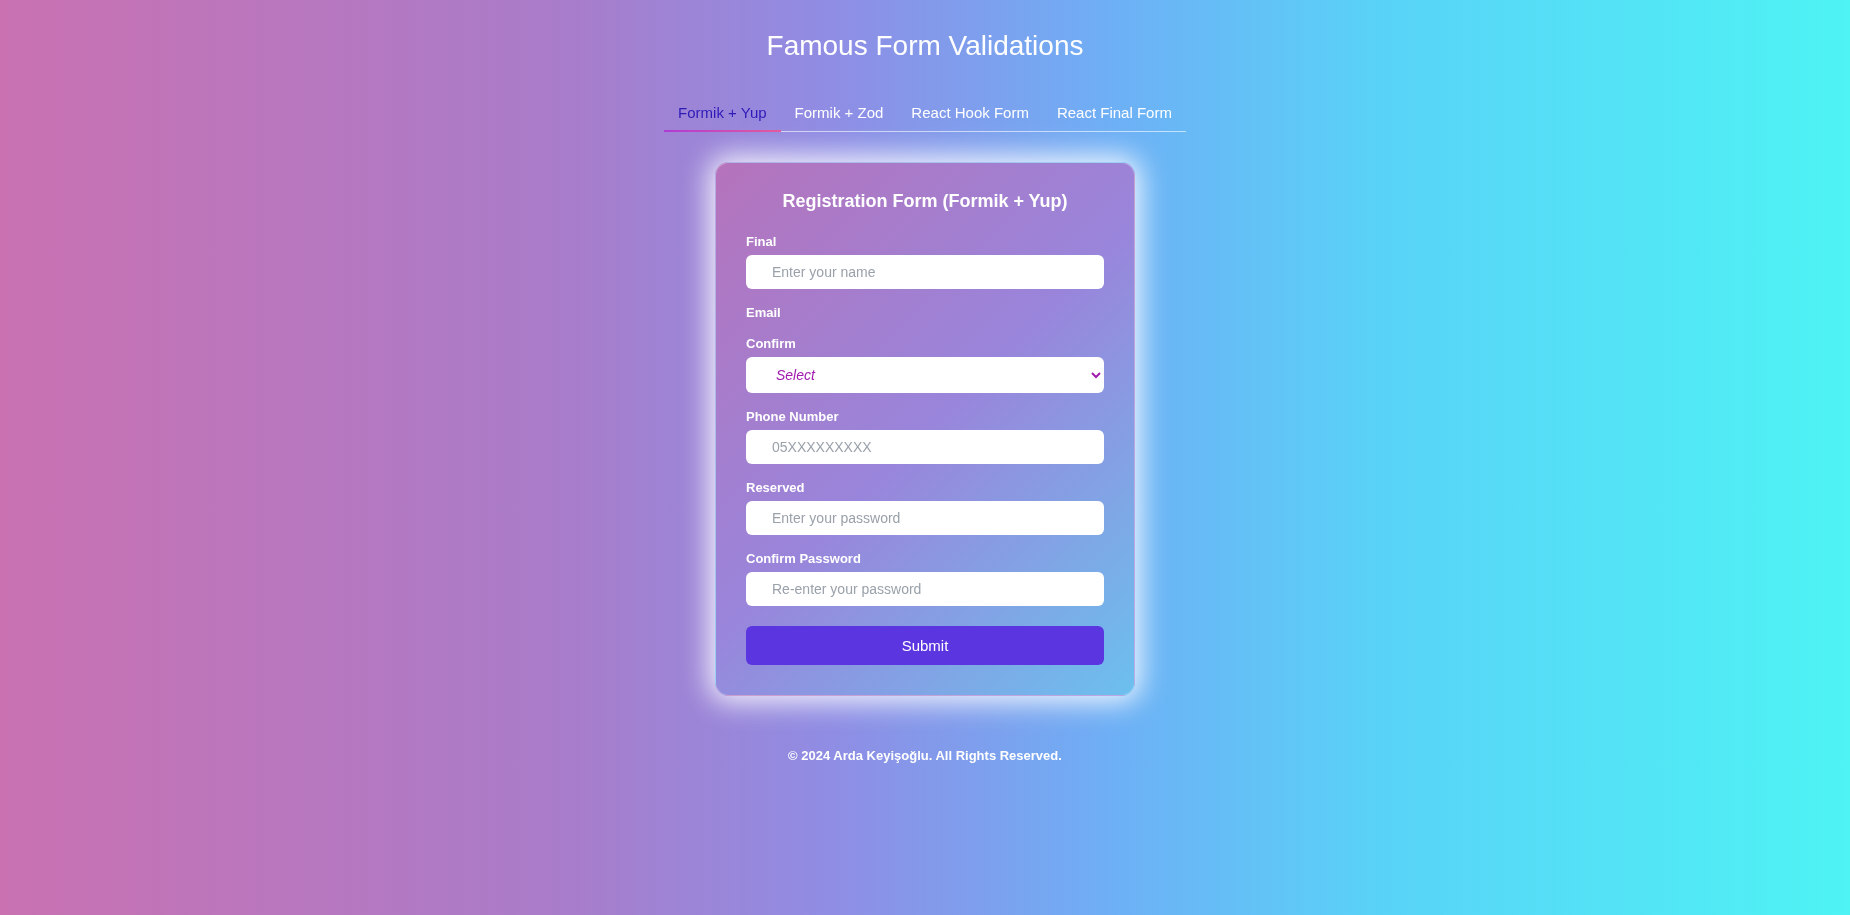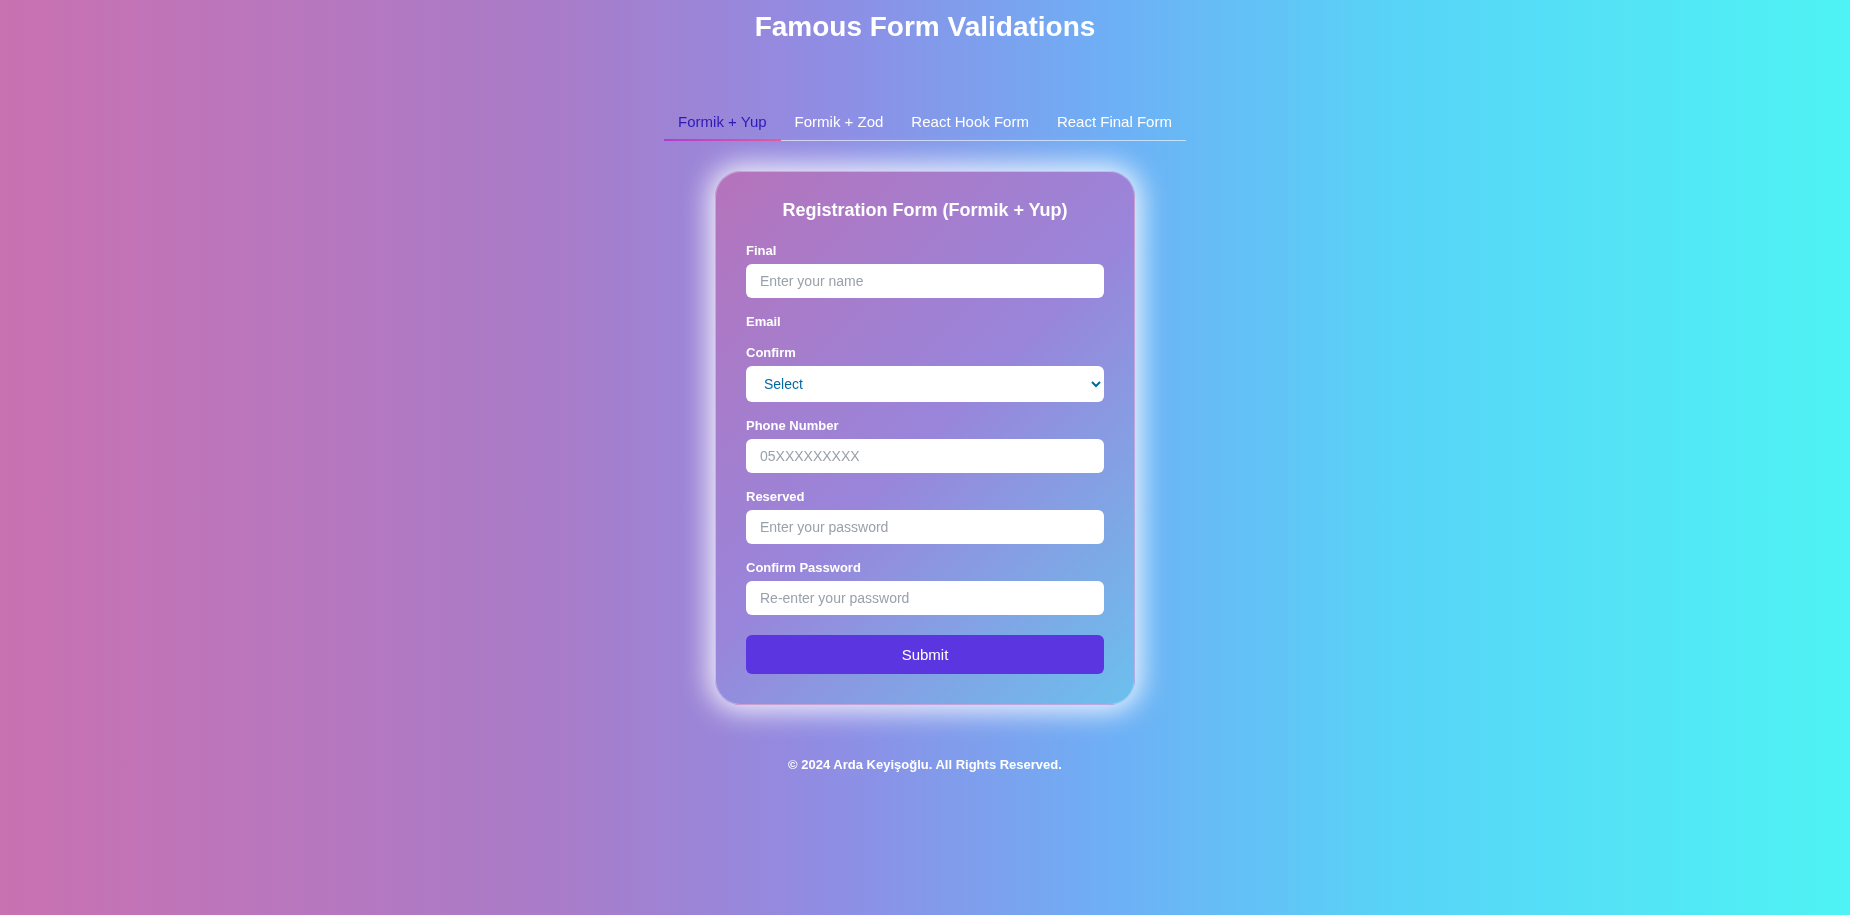--- a/index.html
+++ b/index.html
@@ -13,56 +13,55 @@
       #6eaff5 60%,
       #58d3f7 75%,
       #4ef3f4 100%);
     color: #fff;
     display: flex;
     flex-direction: column;
     align-items: center;
   }
 
   h1.page-title {
-    margin-top: 11px;
+    margin-top: 30px;
     font-size: 28px;
-    font-weight: 700;
+    font-weight: 400;
   }
 
   
   .tabs {
     margin-top: 42px;
     display: flex;
     border-bottom: 1px solid rgba(255,255,255,.6);
   }
   .tab {
     padding: 0 14px 10px 14px;
     font-size: 15px;
     cursor: pointer;
     color: #fff;
     position: relative;
-    margin-top: 28px;
   }
   .tab.active {
     color: #2f1ab8;
   }
   .tab.active::after {
     content:"";
     position:absolute;
     left:0; right:0; bottom:-1px;
     height:2px;
     background: linear-gradient(to right,#b03bd4,#e45a9c);
   }
 
   
   .card-wrap { margin-top: 30px; }
   .card {
     width: 420px;
     padding: 28px 30px 30px 30px;
-    border-radius: 26px;
+    border-radius: 14px;
     background: linear-gradient(135deg,#b573bb 0%, #9985db 50%, #6bc0ee 100%);
     box-shadow: 0 0 28px 6px rgba(255,255,255,.9);
     border: 1px solid rgba(255,255,255,.3);
   }
   .card h2 {
     text-align:center;
     font-size:18px;
     font-weight:600;
     margin-bottom: 22px;
   }
@@ -73,27 +72,27 @@
     font-size:13px;
     font-weight:600;
     margin-bottom:6px;
   }
   .field input,
   .field select {
     width:100%;
     background:#fff;
     border:none;
     border-radius:6px;
-    padding:9px 14px;
+    padding:9px 26px;
     font-size:14px;
     color:#333;
     outline:none;
   }
   .field input::placeholder { color:#9aa1aa; }
-  .field select { color:#0369a1; }
+  .field select { color:#a21caf;font-style:italic; }
 
   .submit-btn {
     width:100%;
     background:#5b35e0;
     border:none;
     border-radius:6px;
     padding:11px 0;
     color:#fff;
     font-size:15px;
     font-weight:400;

